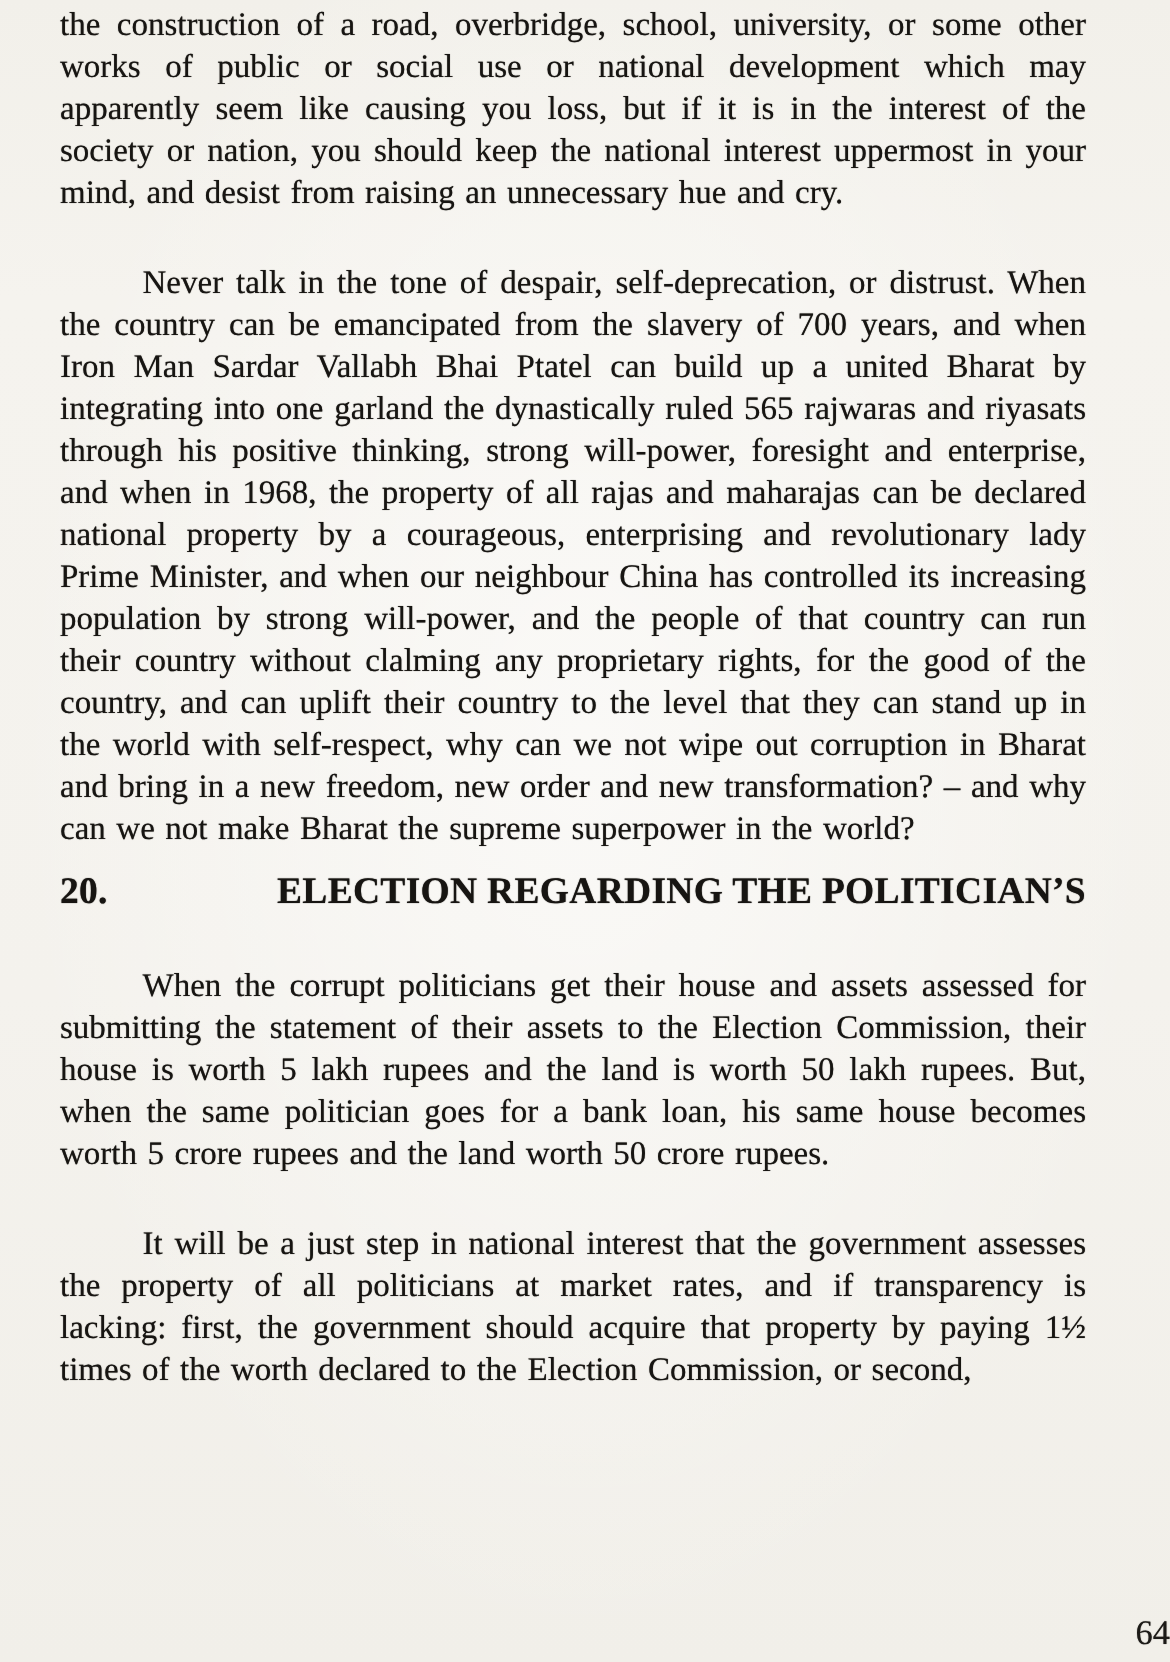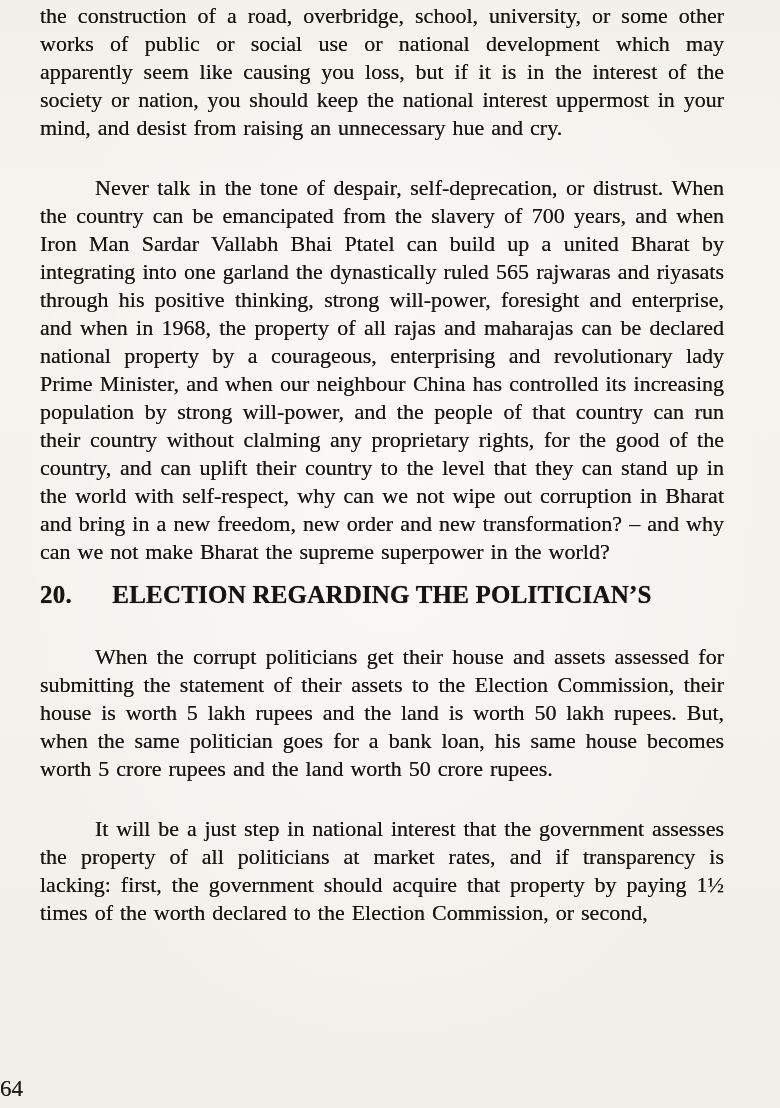--- a/index.html
+++ b/index.html
@@ -32,41 +32,41 @@
     word-spacing: 1.5px;
     text-shadow: 0 0 0.6px rgba(20, 17, 12, 0.75);
   }
   .para.indent {
     text-indent: 55px;
     margin-top: 32px;
   }
   .section-heading {
     position: relative;
     margin: 4px 0 24px 0;
-    text-align: center;
+    text-align: right;
     font-weight: bold;
     font-size: 25px;
     line-height: 33px;
     letter-spacing: 0.2px;
     text-shadow: 0 0 0.7px rgba(20, 17, 12, 0.85);
   }
   .section-number {
     position: absolute;
     left: 0;
     top: 0;
   }
   .heading-line {
     display: block;
   }
   .page-number {
     position: absolute;
     left: 0;
     bottom: 6px;
     width: 100%;
-    text-align: left;
+    text-align: right;
     font-size: 23px;
     color: #1c1a17;
     text-shadow: 0 0 0.6px rgba(20, 17, 12, 0.7);
   }
 </style>
 </head>
 <body>
 
 <div class="scan-page">
 

